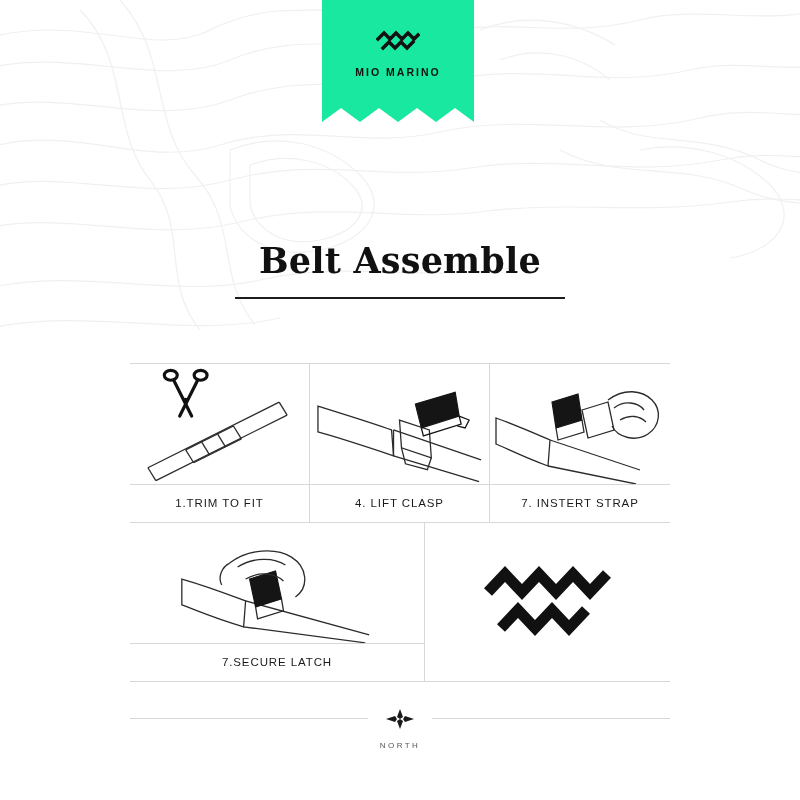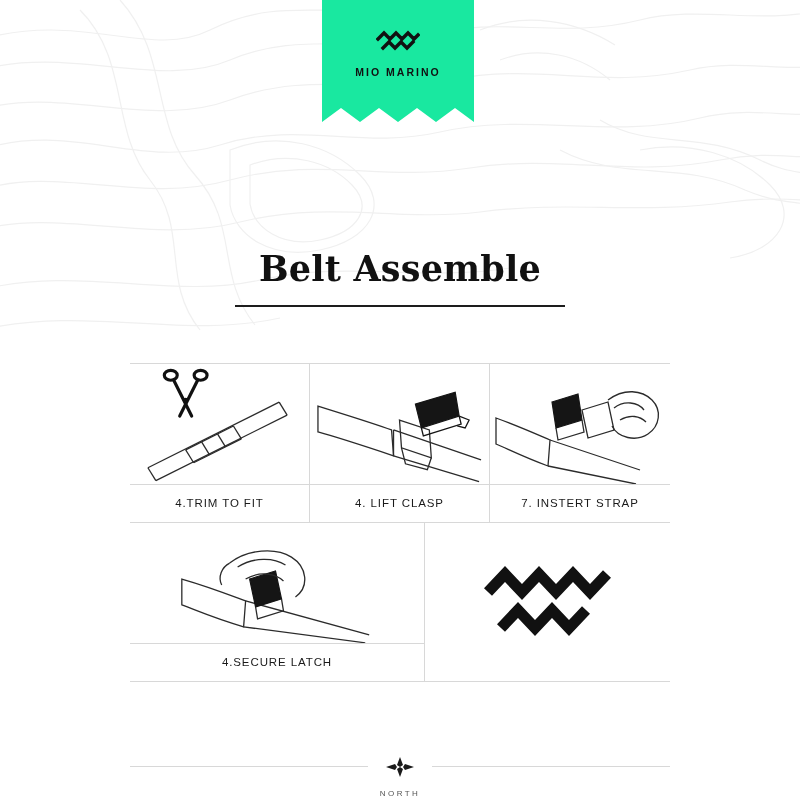--- a/index.html
+++ b/index.html
@@ -77,21 +77,21 @@
     width: 800px;
     text-align: center;
     z-index: 2;
   }
   .doc-title {
     font-family: "DejaVu Serif", serif;
     font-weight: 700;
     font-size: 35px;
     letter-spacing: 0.2px;
     color: #111111;
-    margin: 8px;
+    margin: 0;
   }
   .title-rule {
     margin: 16px auto 0 auto;
     width: 330px;
     height: 2px;
     background: #1d1d1d;
   }
 
   
   .steps {
@@ -146,21 +146,20 @@
   }
 
   
   .footer {
     position: absolute;
     left: 130px;
     top: 718px;
     width: 540px;
     z-index: 2;
     text-align: center;
-    margin-top: 48px;
   }
   .footer-rule-wrap {
     position: relative;
     height: 1px;
   }
   .footer-rule-left, .footer-rule-right {
     position: absolute;
     top: 0;
     height: 1px;
     background: #d8d8d8;
@@ -252,21 +251,21 @@
           <g fill="none" stroke="#111111" stroke-width="3.2" stroke-linecap="round">
             <path d="M44,16 L62,52"></path>
             <path d="M68,16 L50,52"></path>
           </g>
           <g fill="none" stroke="#111111" stroke-width="3.2">
             <ellipse cx="41" cy="11" rx="6.5" ry="5"></ellipse>
             <ellipse cx="71" cy="11" rx="6.5" ry="5"></ellipse>
           </g>
           <circle cx="56" cy="36" r="2.4" fill="#111111"></circle>
         </svg>
-        <div class="caption">4.TRIM TO FIT</div>
+        <div class="caption">1.TRIM TO FIT</div>
       </div>
 
       <div class="cell">
         <svg class="art" viewBox="0 0 180 120">
           <g fill="none" stroke="#2b2b2b" stroke-width="1.3">
             <path d="M8,42 C40,52 66,60 82,66 L84,92 C60,84 30,74 8,68 Z"></path>
             <path d="M84,66 L172,96"></path>
             <path d="M84,92 L170,118"></path>
             <path d="M84,66 L84,92"></path>
           </g>
@@ -322,21 +321,21 @@
             <path d="M120,56 L146,48 L152,76 L126,84 Z"></path>
           </g>
           <g fill="none" stroke="#2b2b2b" stroke-width="1.3">
             <path d="M126,84 L128,96 L154,88 L152,76"></path>
             <path d="M100,40 C118,26 146,24 162,34 C178,44 180,64 166,74"></path>
             <path d="M108,44 C124,34 144,34 156,42"></path>
             <path d="M116,56 C130,48 146,50 154,58"></path>
             <path d="M100,40 C92,44 88,54 92,62"></path>
           </g>
         </svg>
-        <div class="caption">4.SECURE  LATCH</div>
+        <div class="caption">7.SECURE  LATCH</div>
       </div>
 
       <div class="cell cell-logo">
         <div class="logo-wrap">
           <svg width="130" height="72" viewBox="0 0 130 72">
             <g fill="none" stroke="#111111" stroke-width="11" stroke-linecap="butt">
               <polyline points="5,26 22,8 39,26 56,8 73,26 90,8 107,26 124,8"></polyline>
               <polyline points="18,62 35,44 52,62 69,44 86,62 103,44"></polyline>
             </g>
           </svg>

